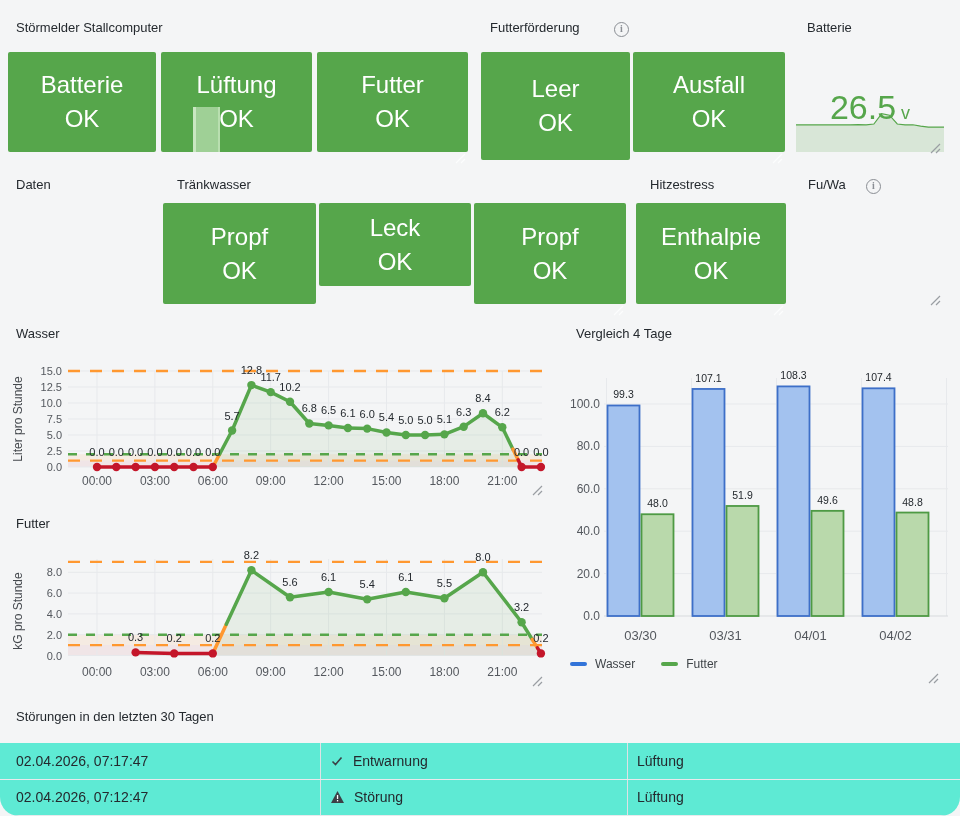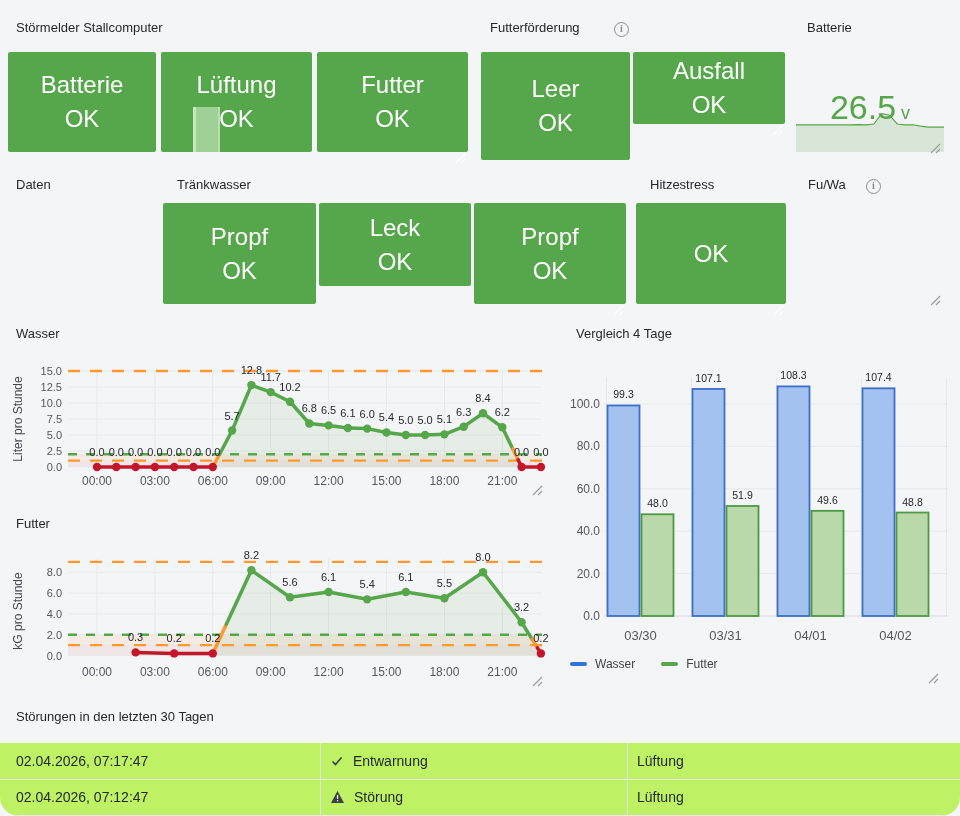--- a/index.html
+++ b/index.html
@@ -17,21 +17,21 @@
         text-align:center;font-family:"Liberation Serif",serif;cursor:default;}
   .bigval{position:absolute;display:flex;align-items:baseline;justify-content:center;color:#56a64b;}
   .bigval .num{font-weight:500;}
   .bigval .unit{font-weight:400;margin-left:5px;}
   .spark,.chart{position:absolute;}
   .handle{position:absolute;width:11px;height:11px;}
   .legend{position:absolute;display:flex;gap:26px;align-items:center;font-size:12px;color:#3f4448;}
   .legend .item{display:flex;align-items:center;gap:8px;cursor:pointer;}
   .legend .dash{width:17px;height:4px;border-radius:2px;}
   .tbl-title{position:absolute;font-size:13px;font-weight:500;text-align:right;}
-  .tbl{position:absolute;left:0;top:743px;width:960px;height:73px;background:#bef264;}
+  .tbl{position:absolute;left:0;top:743px;width:960px;height:73px;background:#5eead4;}
   .tbl .row{position:absolute;left:0;width:960px;height:36px;display:flex;align-items:center;font-size:14px;}
   .tbl .c1{position:absolute;left:16px;}
   .tbl .c2{position:absolute;left:330px;display:flex;align-items:center;gap:9px;}
   .tbl .c3{position:absolute;left:637px;}
   .vline{position:absolute;top:0;width:1px;height:73px;background:#dfe2e5;}
   .hline{position:absolute;left:0;width:960px;height:1px;background:#e8eaec;}
   svg text{font-family:"Liberation Sans",sans-serif;}
 </style>
 </head>
 <body>
@@ -62,21 +62,21 @@
     <div class="l1">Futter</div>
     <div class="l2">OK</div>
     <span class="handle" style="right:2px;bottom:2px"><svg width="11" height="11">
           <path d="M1 10 L10 1 M6 10 L10 6" stroke="rgba(255,255,255,0.75)" stroke-width="1.3" fill="none"></path>
         </svg></span>
   </div>
   <div class="btn" style="left:481px;top:52px;width:149px;height:108px">
     <div class="l1">Leer</div>
     <div class="l2">OK</div>
   </div>
-  <div class="btn" style="left:633px;top:52px;width:152px;height:72px">
+  <div class="btn" style="left:633px;top:52px;width:152px;height:100px">
     <div class="l1">Ausfall</div>
     <div class="l2">OK</div>
     <span class="handle" style="right:2px;bottom:2px"><svg width="11" height="11">
           <path d="M1 10 L10 1 M6 10 L10 6" stroke="rgba(255,255,255,0.75)" stroke-width="1.3" fill="none"></path>
         </svg></span>
   </div>
 
   <div class="bigval" style="left:796px;top:88px;width:148px">
     <span class="num" style="font-size:34px">26.5</span>
     <span class="unit" style="font-size:18px">v</span>
@@ -98,20 +98,21 @@
     <div class="l2">OK</div>
   </div>
   <div class="btn" style="left:474px;top:203px;width:152px;height:101px">
     <div class="l1">Propf</div>
     <div class="l2">OK</div>
     <span class="handle" style="right:2px;bottom:2px"><svg width="11" height="11">
           <path d="M1 10 L10 1 M6 10 L10 6" stroke="rgba(255,255,255,0.75)" stroke-width="1.3" fill="none"></path>
         </svg></span>
   </div>
   <div class="btn" style="left:636px;top:203px;width:150px;height:101px">
+    <div class="l1">Enthalpie</div>
     <div class="l2">OK</div>
     <span class="handle" style="right:2px;bottom:2px"><svg width="11" height="11">
           <path d="M1 10 L10 1 M6 10 L10 6" stroke="rgba(255,255,255,0.75)" stroke-width="1.3" fill="none"></path>
         </svg></span>
   </div>
 
   <span class="handle" style="left:930px;top:292px"><svg width="11" height="11">
         <path d="M1 10 L10 1 M6 10 L10 6" stroke="#9a9ea3" stroke-width="1.2" fill="none"></path>
       </svg></span>
 

